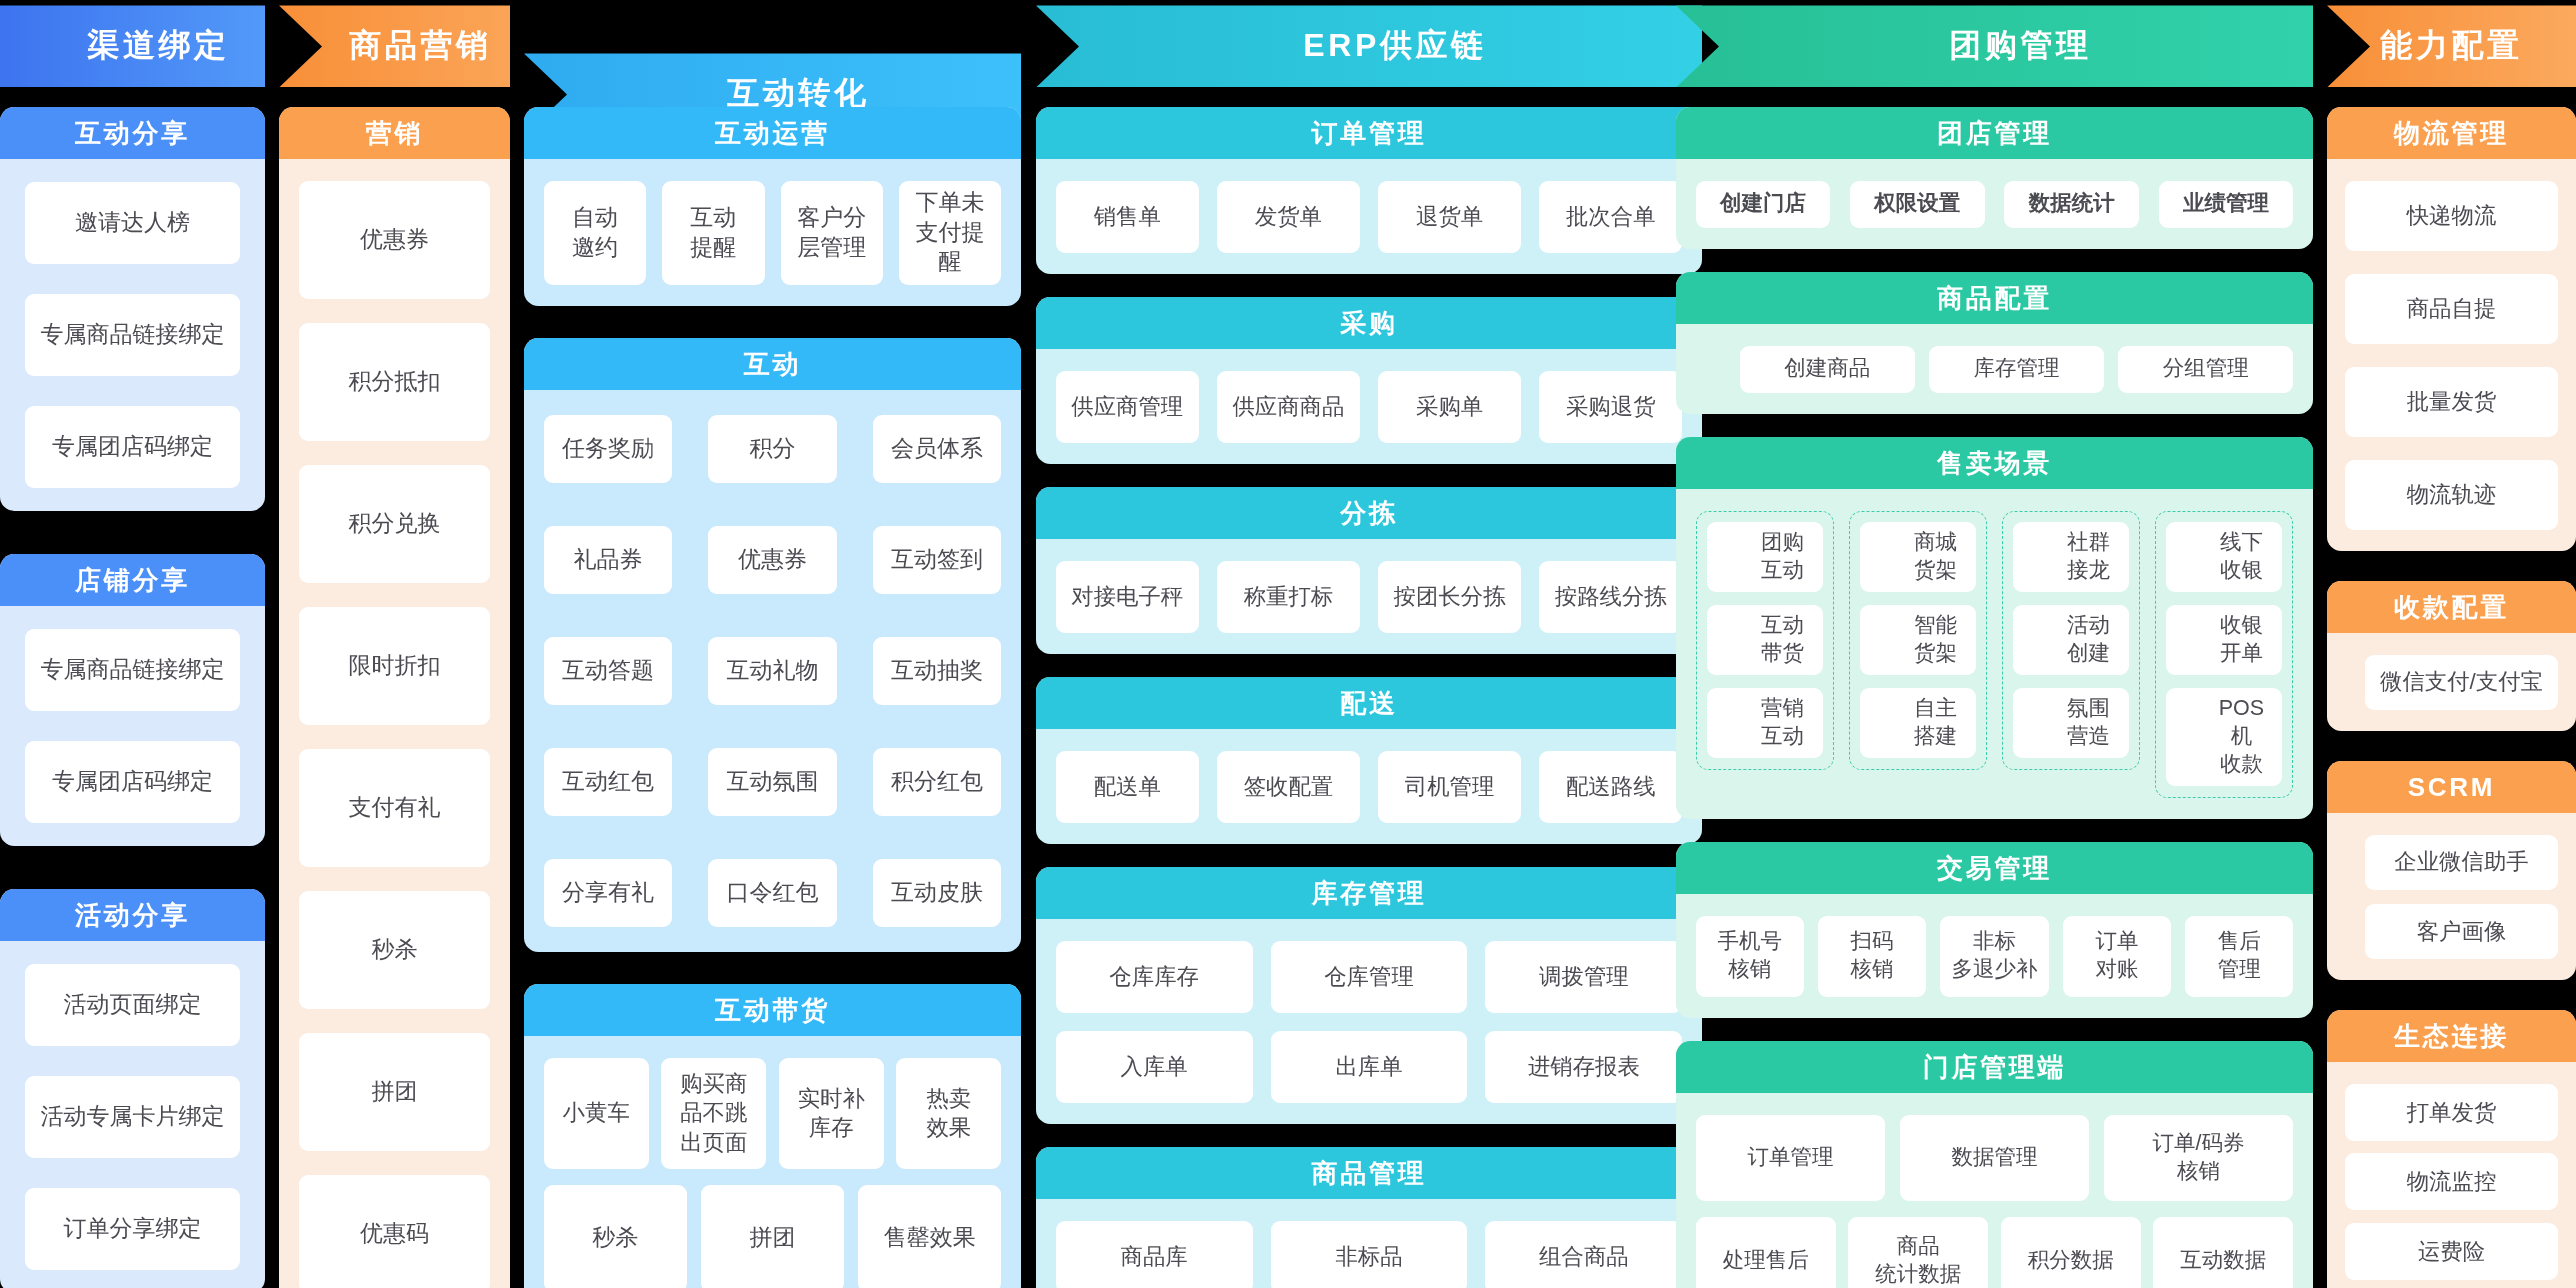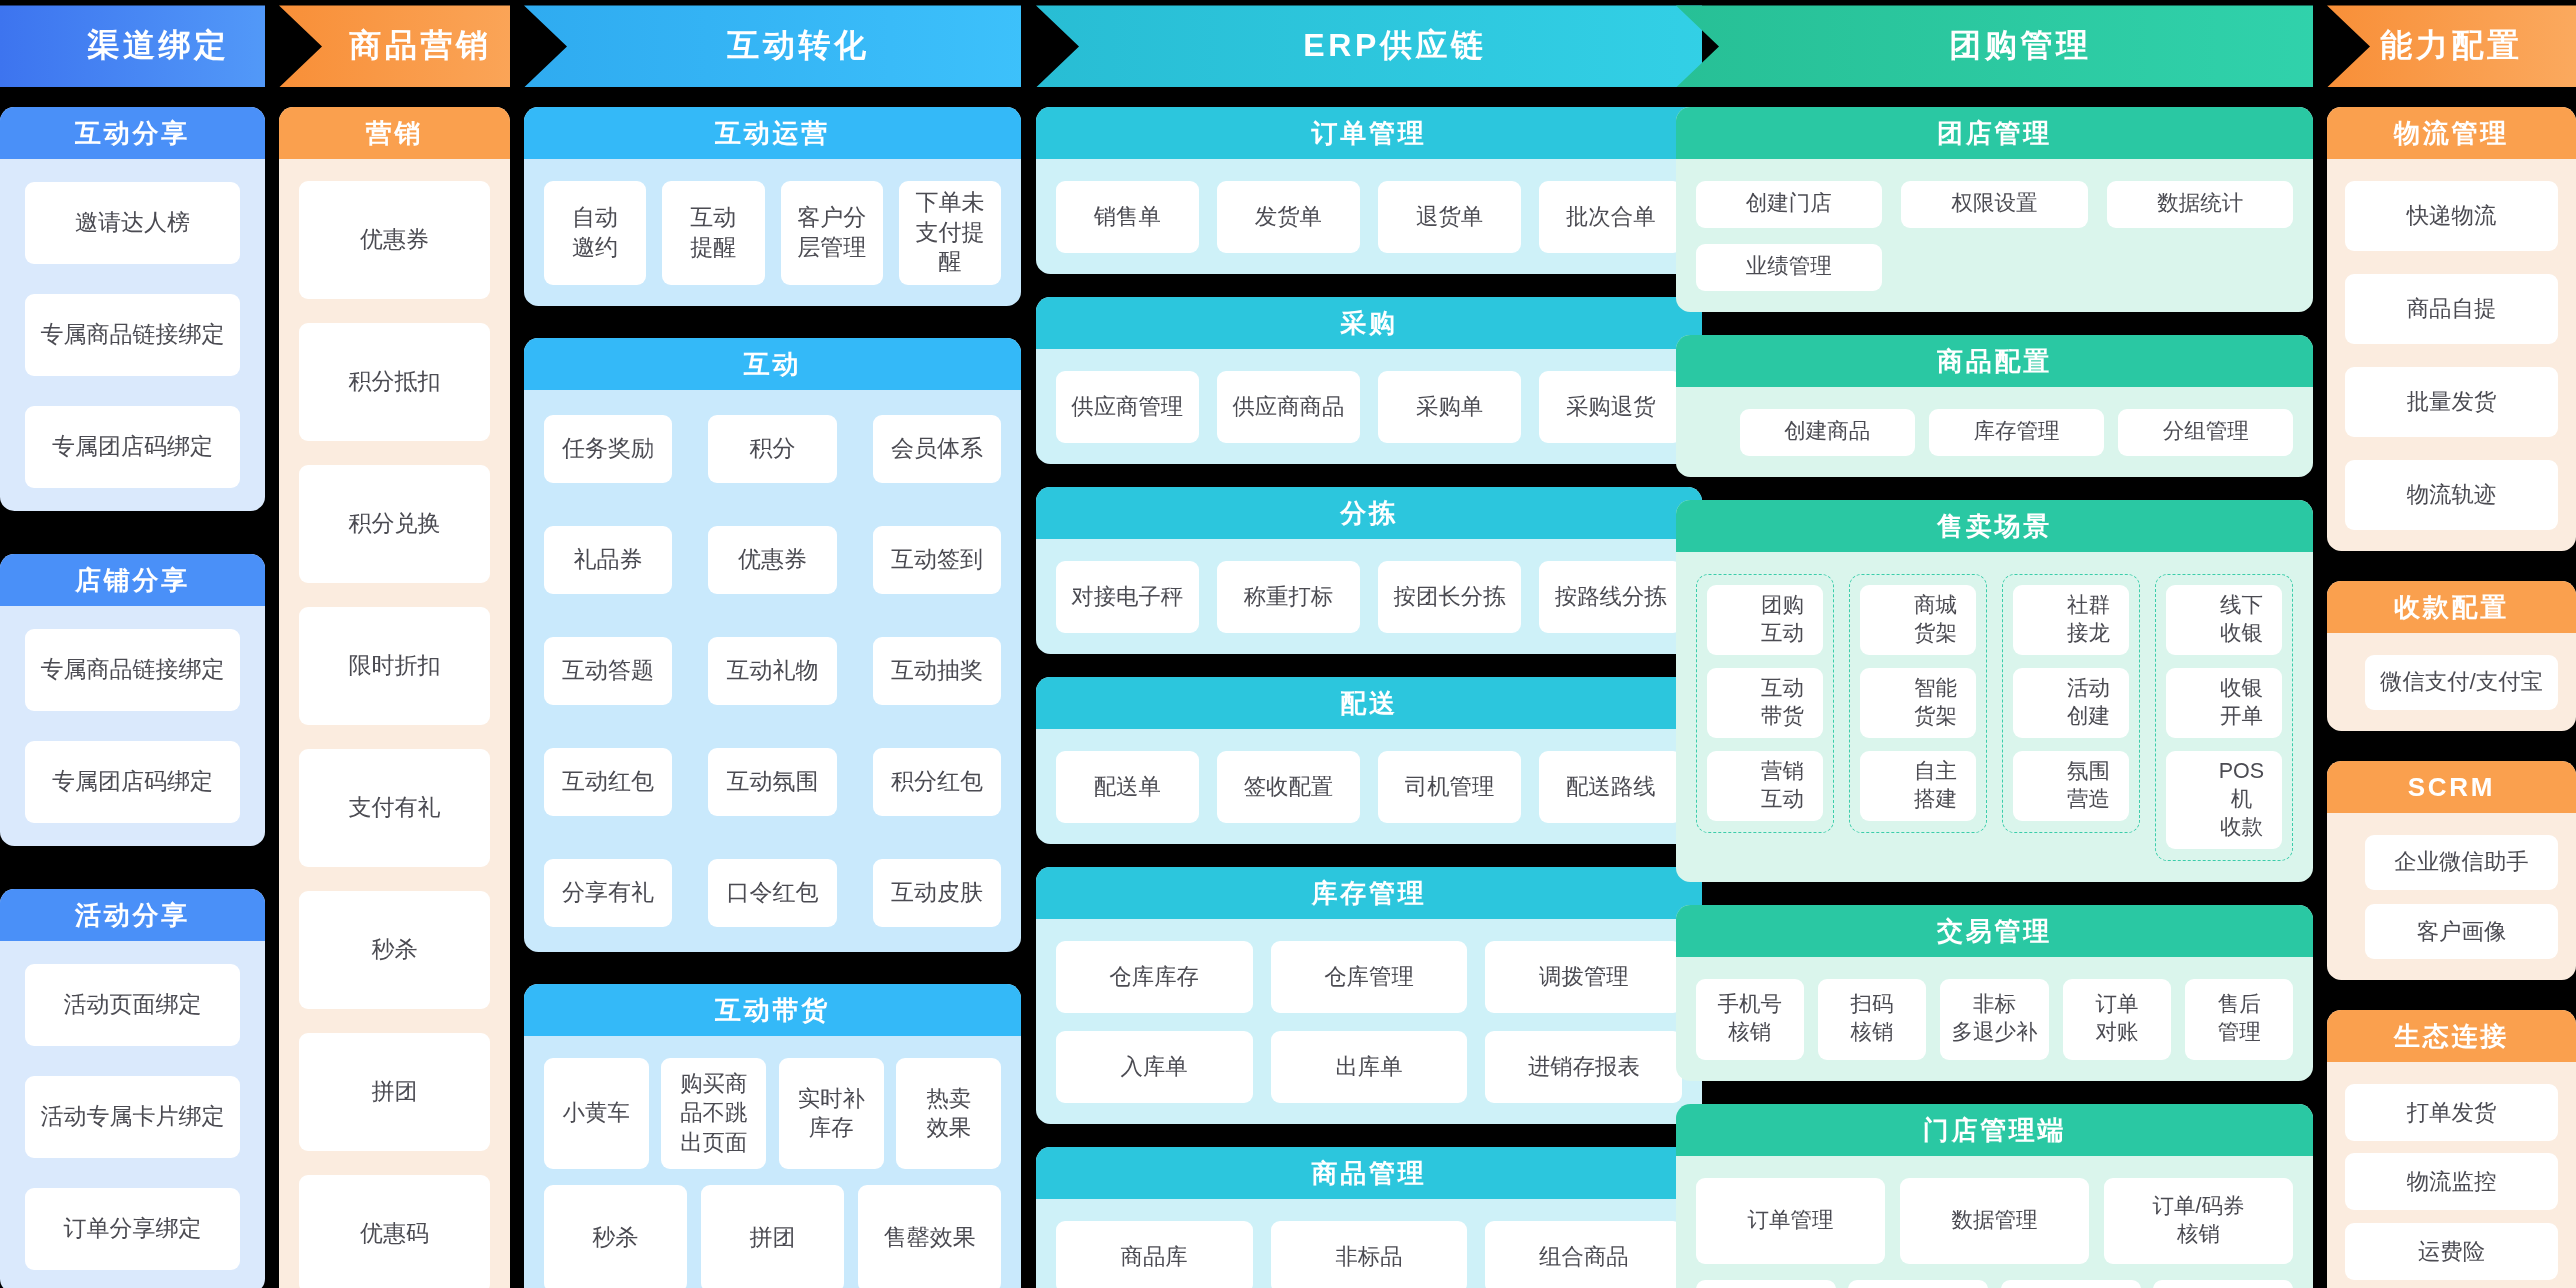--- a/index.html
+++ b/index.html
@@ -31,21 +31,21 @@
     background:var(--h);height:52px;display:flex;align-items:center;justify-content:center;
     color:#fff;font-size:26px;font-weight:bold;letter-spacing:2.7px;
   }
   .sec-b{padding:21.5px 19.7px;display:flex;flex-direction:column;gap:16px;}
   .c1 .sec-b{padding:23px 25px;}
   [data-sec="2-1"] .sec-b{padding:25px 19.7px;}
   .c6 .sec-b{padding:21.5px 18px;}
 
   .grid{display:grid;}
   .g1{grid-template-columns:1fr;}
-  .g2{grid-template-columns:repeat(3,1fr);}
+  .g2{grid-template-columns:repeat(4,1fr);font-weight:bold;}
   .g3{grid-template-columns:repeat(3,1fr);}
   .g4{grid-template-columns:repeat(4,1fr);}
   .g5{grid-template-columns:repeat(5,1fr);}
 
   .card{
     background:#fff;border-radius:9px;display:flex;align-items:center;justify-content:center;
     text-align:center;color:#4b4b52;font-size:23px;line-height:1.3;padding:7.2px 9px;
     white-space:pre-line;box-sizing:border-box;
   }
 
@@ -126,21 +126,21 @@
               <div class="card">支付有礼</div>
               <div class="card">秒杀</div>
               <div class="card">拼团</div>
               <div class="card">优惠码</div>
             </div>
           </div>
         </div>
       </div>
     </div>
     <div class="col c3" style="--h: #34b9f8; --b: #c9e9fc;">
-      <div class="chev" style="background: linear-gradient(90deg, rgb(47, 171, 240), rgb(62, 195, 252));">互动转化</div>
+      <div class="chev" style="background: linear-gradient(90deg, rgb(47, 171, 240), rgb(62, 195, 252)); margin-top: 48px;">互动转化</div>
       <div class="secs">
         <div class="section" data-sec="2-0">
           <div class="sec-h">互动运营</div>
           <div class="sec-b">
             <div class="grid g4 b0">
               <div class="card">自动
 邀约</div>
               <div class="card">互动
 提醒</div>
               <div class="card">客户分

